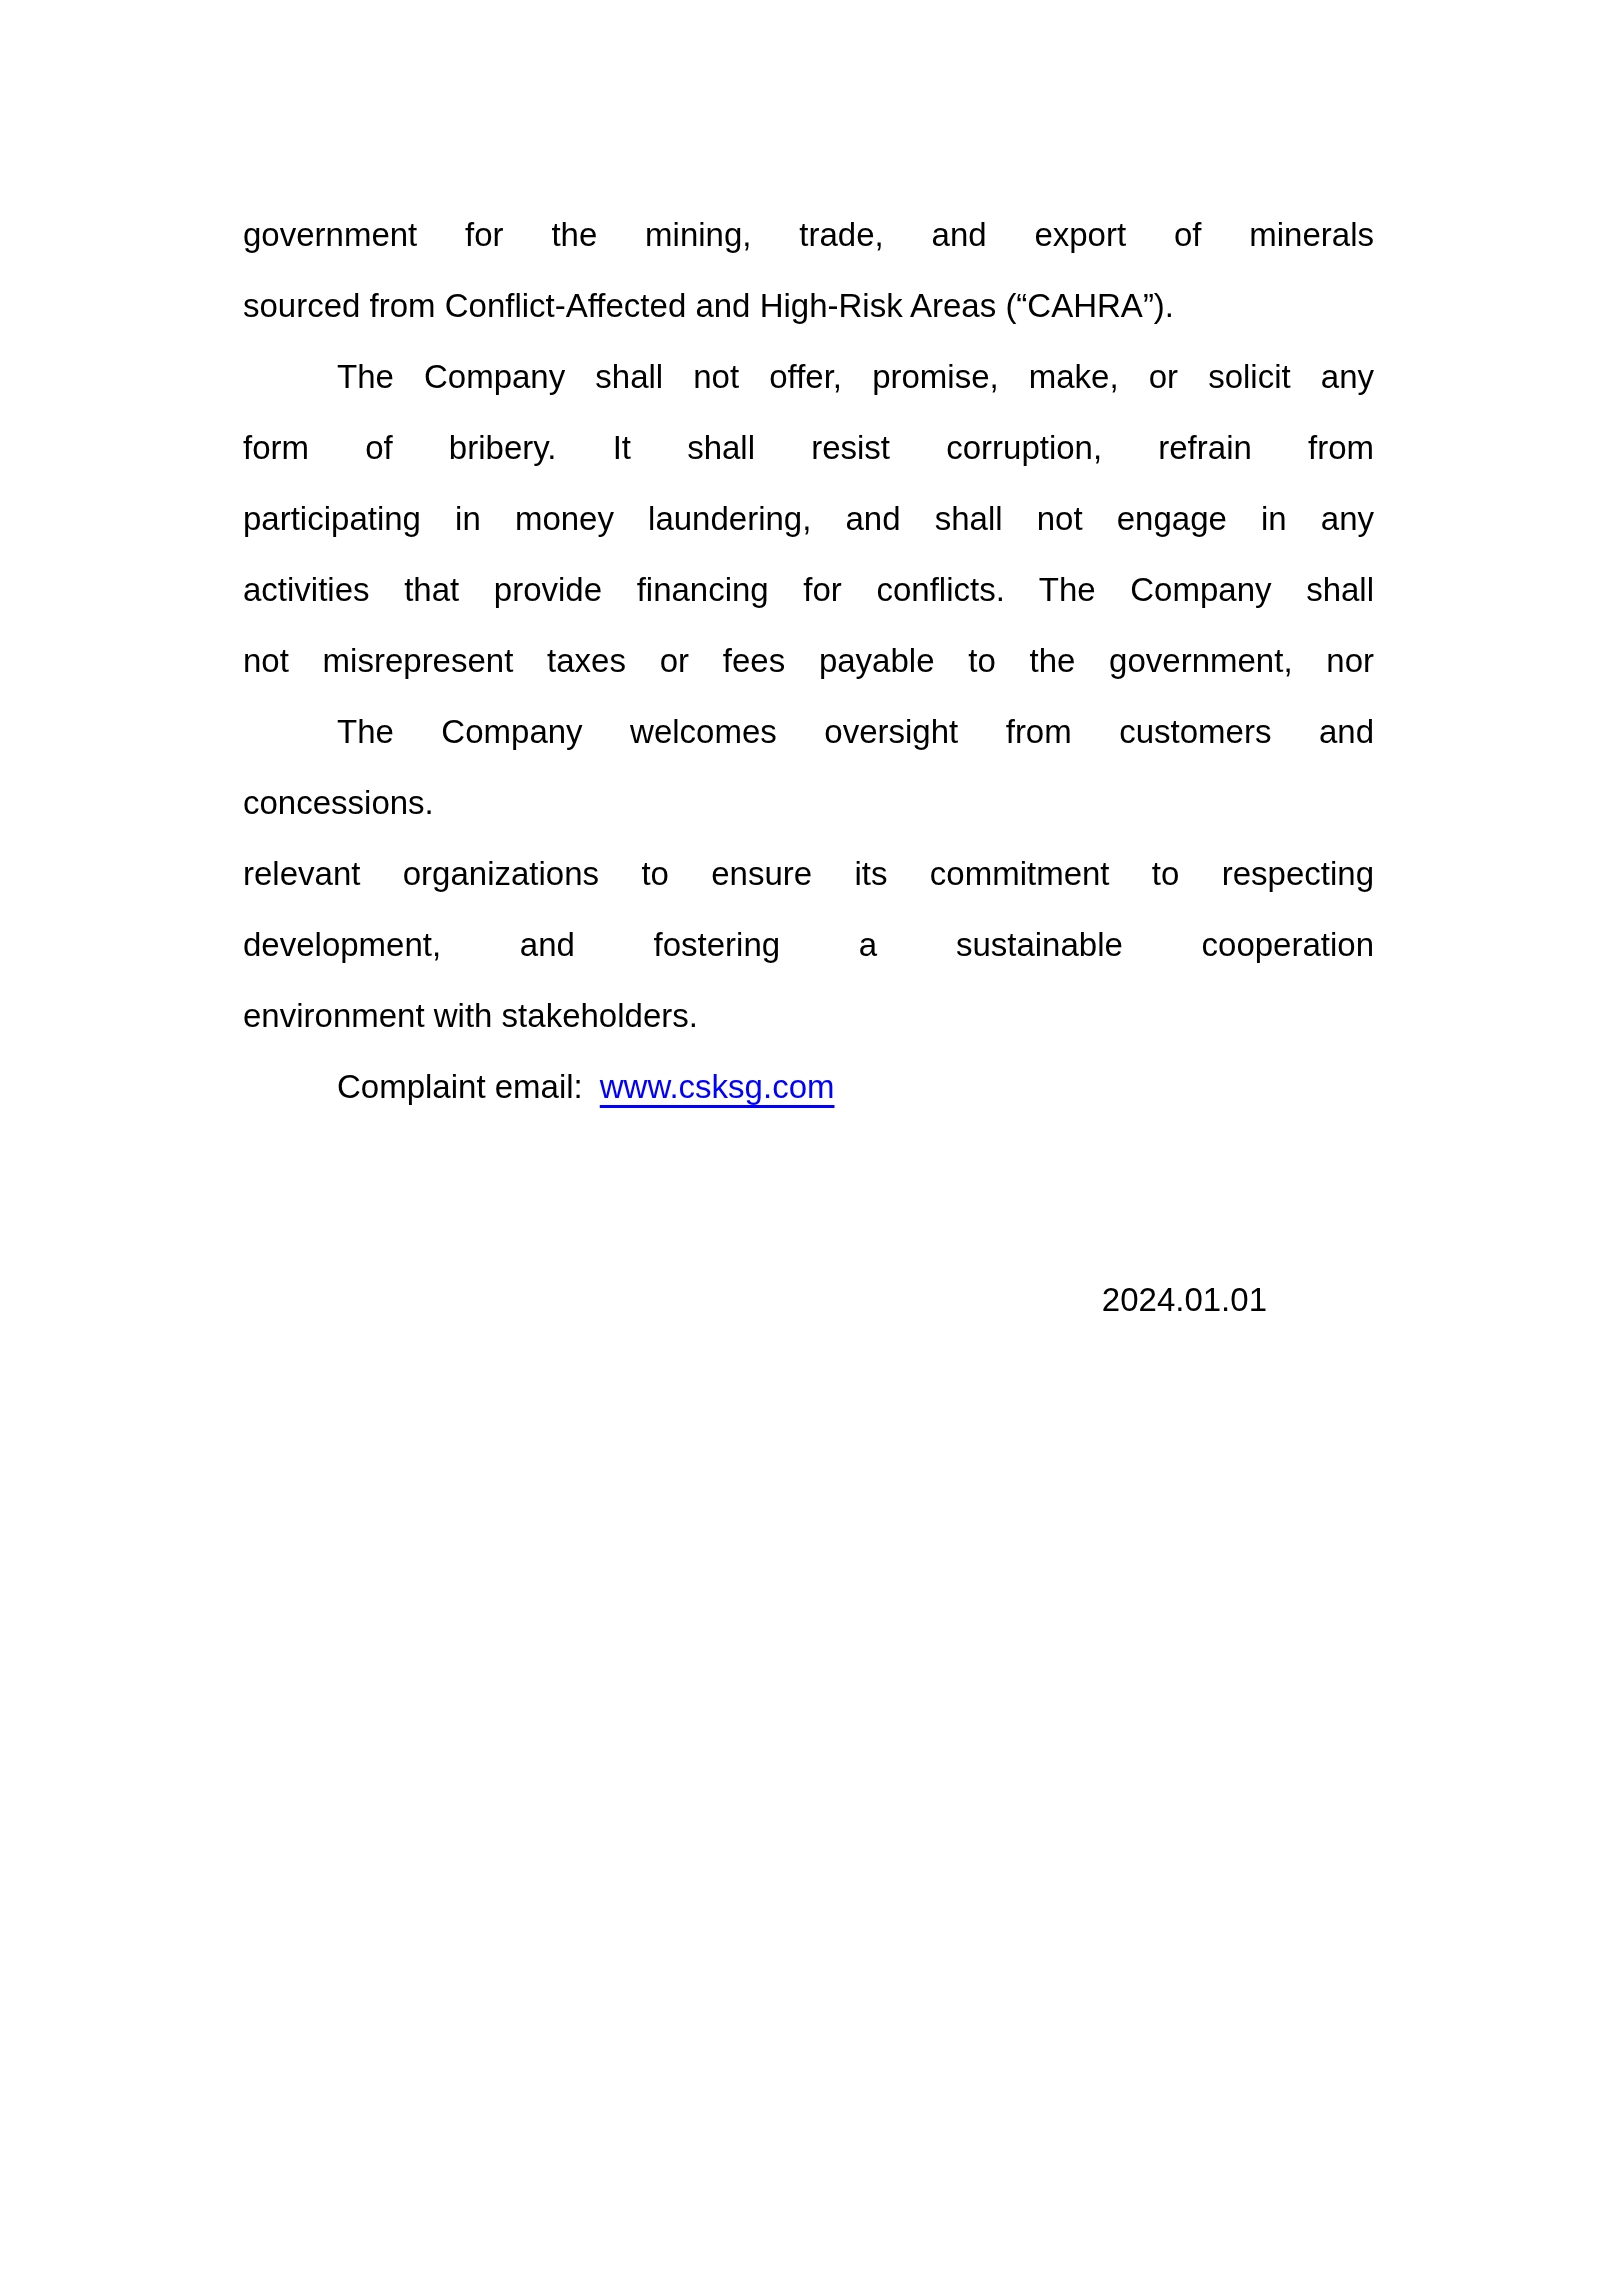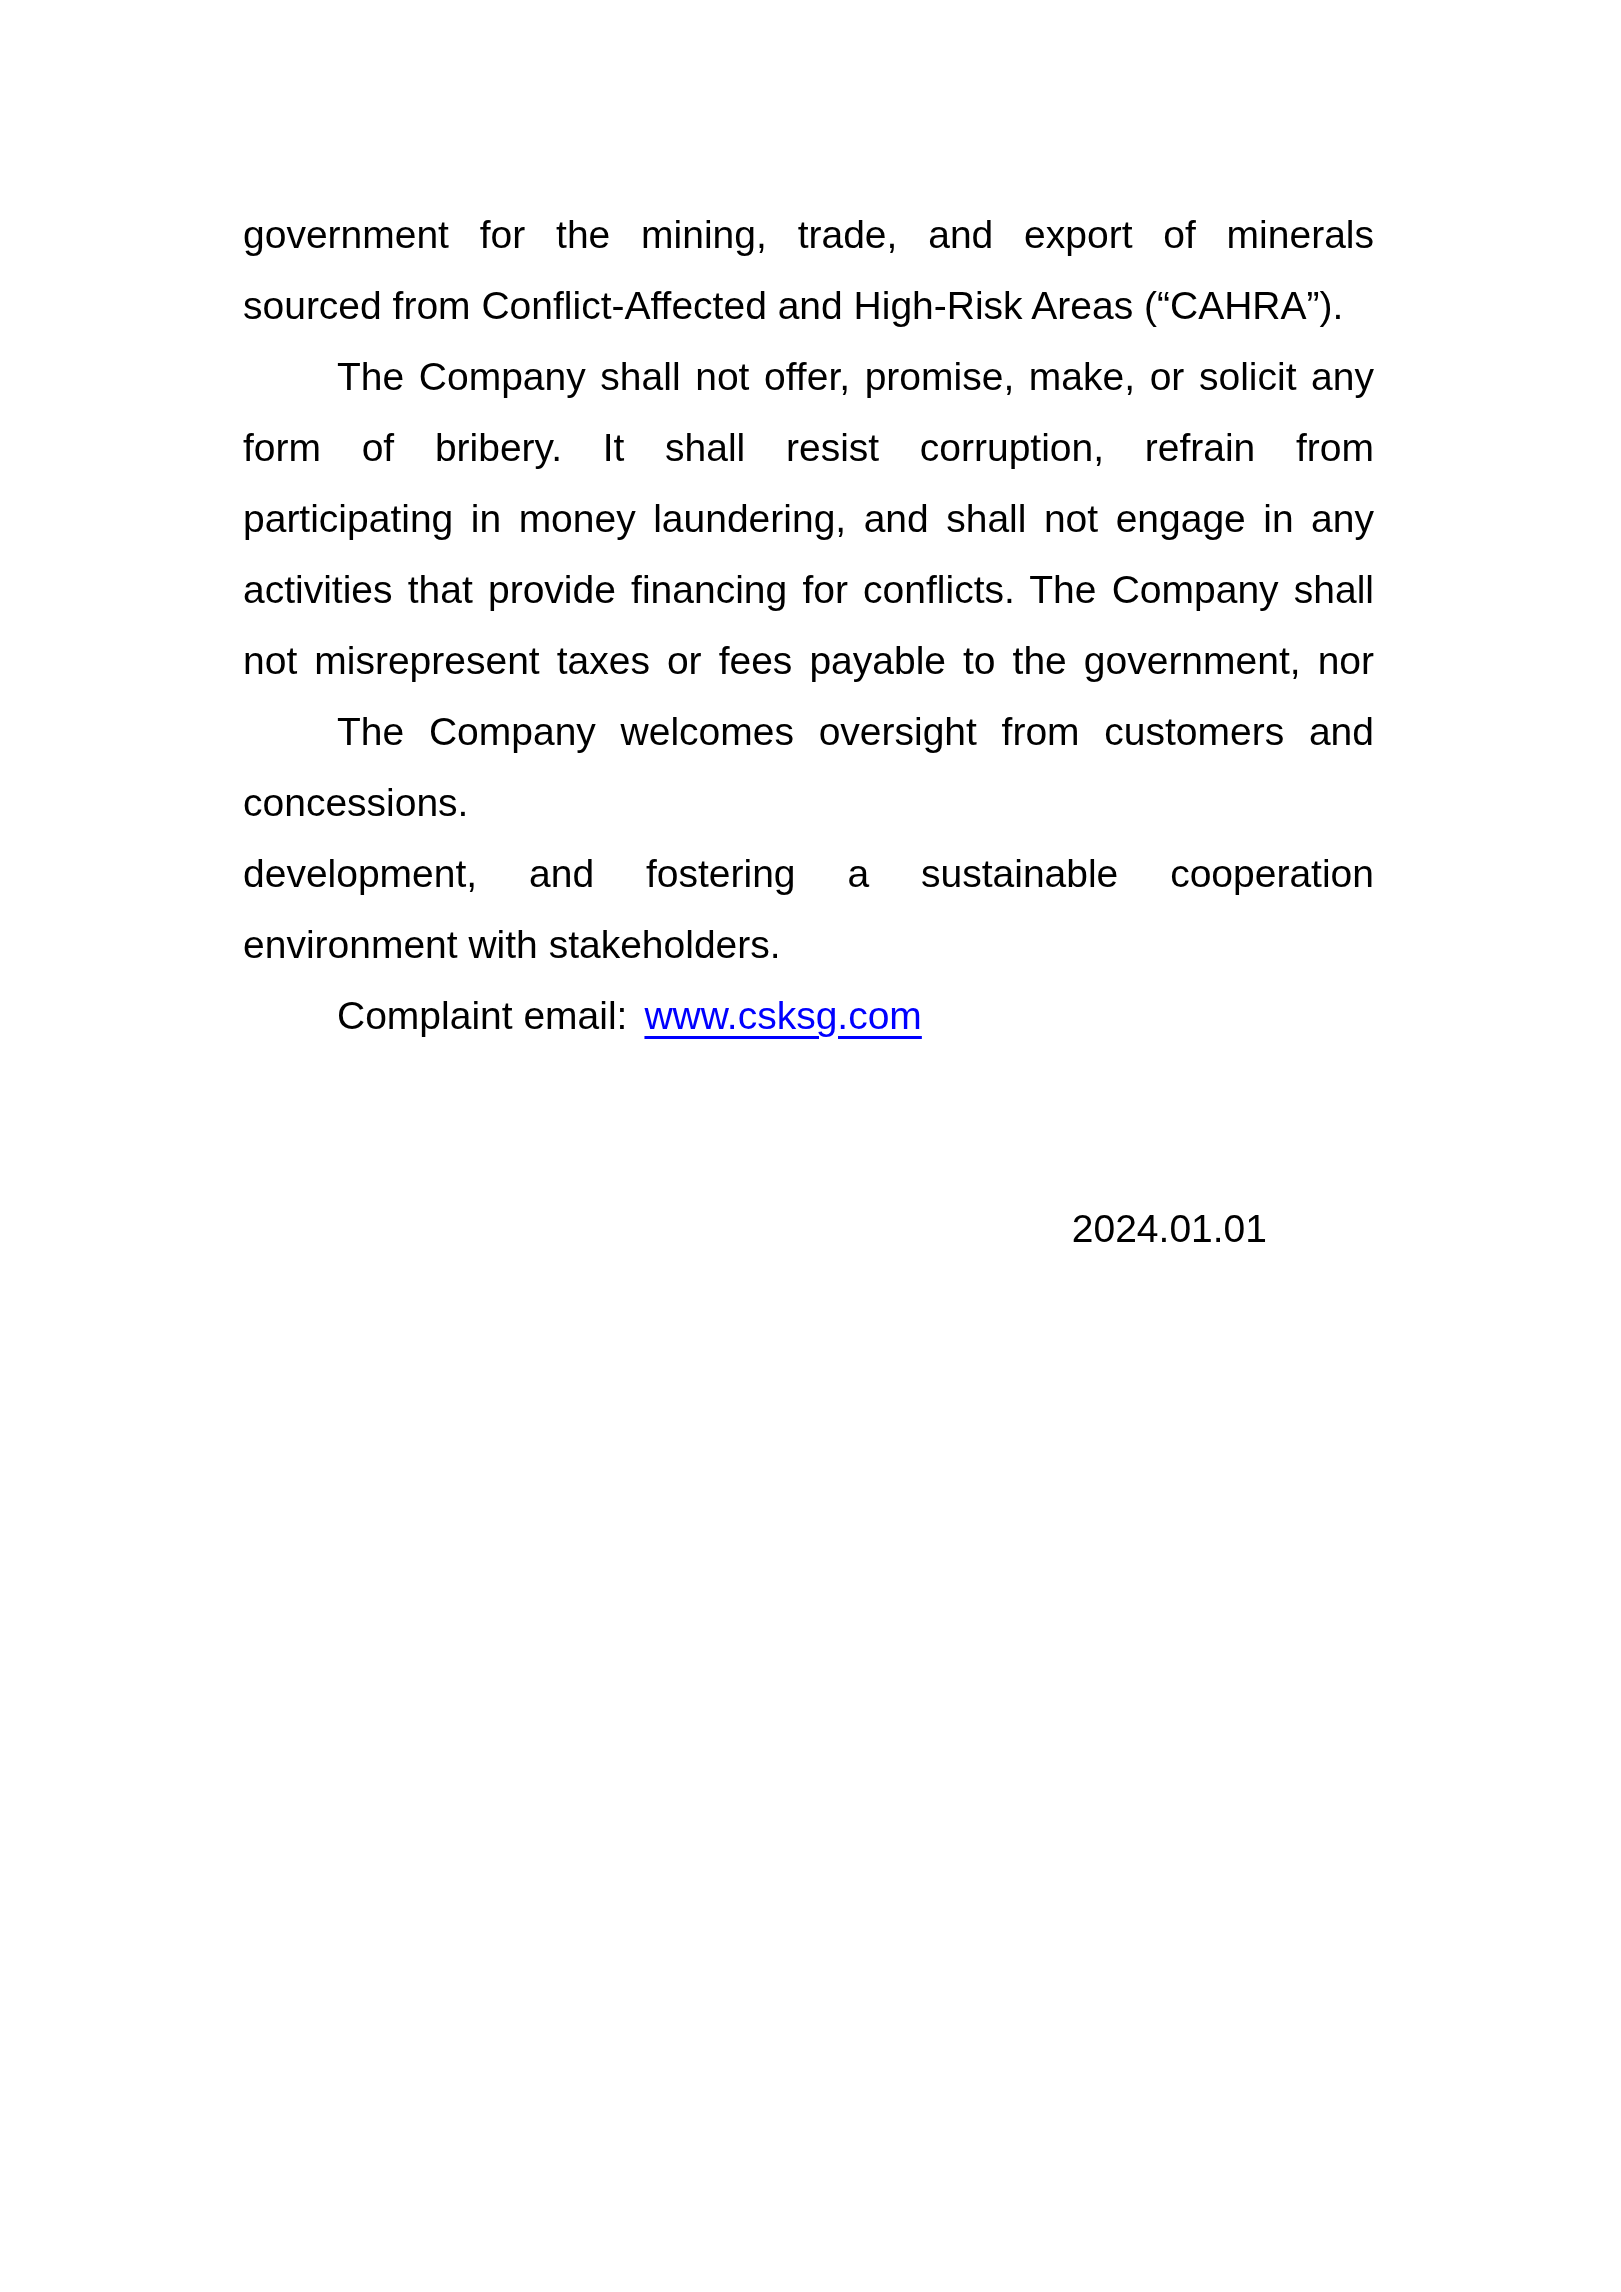--- a/index.html
+++ b/index.html
@@ -5,21 +5,21 @@
   * { margin: 0; padding: 0; box-sizing: border-box; }
   html, body { background: #e8e8e8; }
   .page {
     position: relative;
     width: 1621px;
     height: 2293px;
     background: #ffffff;
     margin: 0 auto;
     padding: 199px 247px 0 243px;
     font-family: "Liberation Sans", "DejaVu Sans", sans-serif;
-    font-size: 39px;
+    font-size: 33px;
     line-height: 71px;
     color: #000000;
   }
   .line {
     text-align: justify;
     text-align-last: justify;
   }
   .line.last {
     text-align-last: left;
   }
@@ -58,20 +58,21 @@
   <section id="paragraphs">
       <div class="line">government for the mining, trade, and export of minerals</div>
       <div class="line last">sourced from Conflict-Affected and High-Risk Areas (“CAHRA”).</div>
       <div class="line indent">The Company shall not offer, promise, make, or solicit any</div>
       <div class="line">form of bribery. It shall resist corruption, refrain from</div>
       <div class="line">participating in money laundering, and shall not engage in any</div>
       <div class="line">activities that provide financing for conflicts. The Company shall</div>
       <div class="line">not misrepresent taxes or fees payable to the government, nor</div>
       <div class="line indent">The Company welcomes oversight from customers and</div>
       <div class="line last">concessions.</div>
+      <div class="line">relevant organizations to ensure its commitment to respecting</div>
       <div class="line">development, and fostering a sustainable cooperation</div>
       <div class="line last">environment with stakeholders.</div>
     </section>
 
   <p class="complaint-line">
     <span>Complaint email:</span><a href="#">www.csksg.com</a>
   </p>
 
   <div class="signature">
     <p class="date-line">2024.01.01</p>

